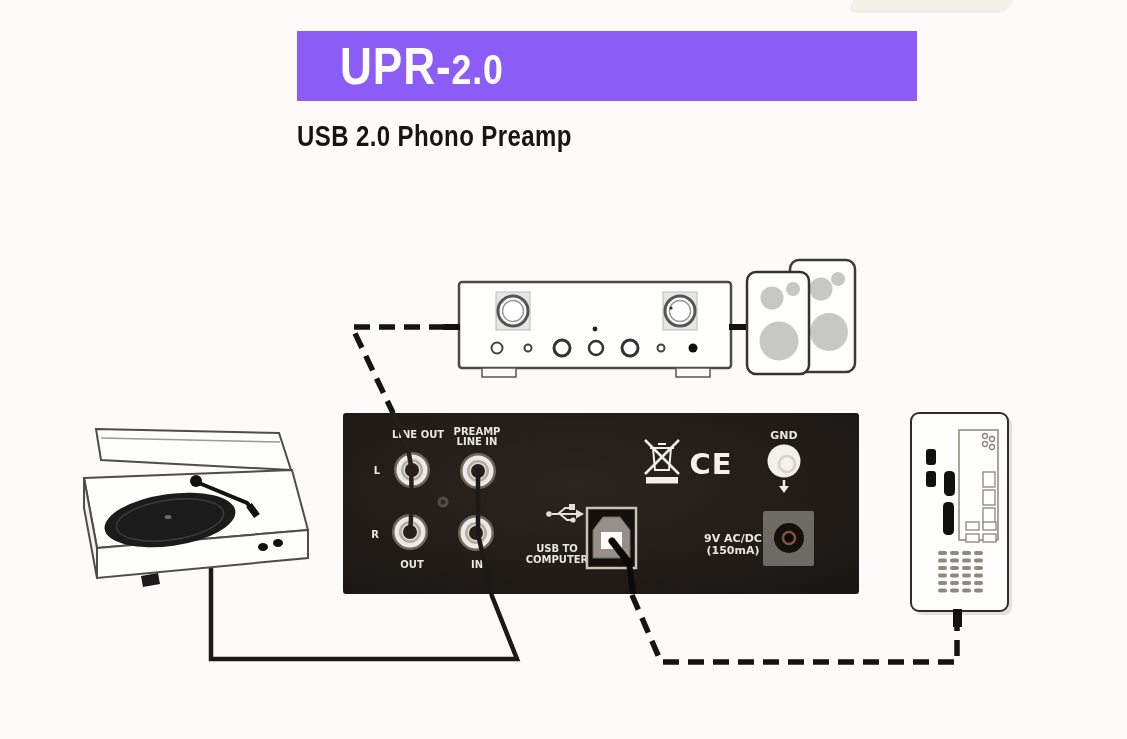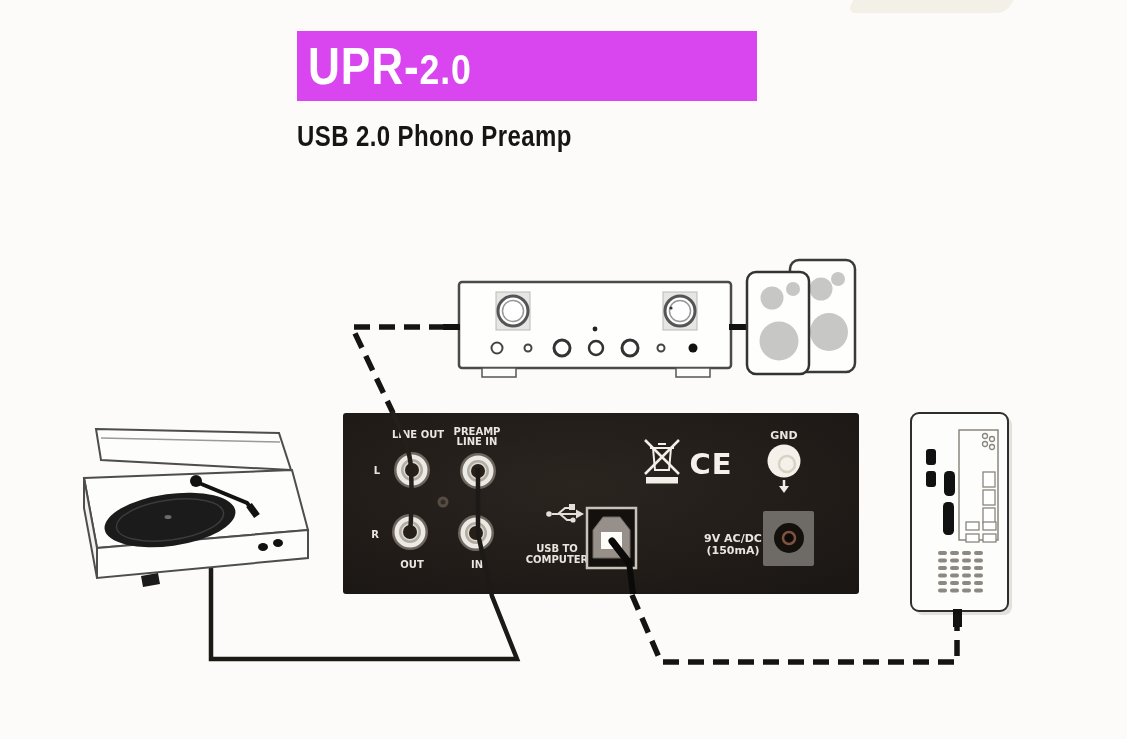--- a/index.html
+++ b/index.html
@@ -1,22 +1,22 @@
 <!DOCTYPE html>
 <html><head>
 <meta charset="utf-8">
 <style>
   html,body{margin:0;padding:0;background:#ffffff;}
   #stage{position:relative;width:1127px;height:739px;background:#fcfbf9;overflow:hidden;
          font-family:"Liberation Sans","DejaVu Sans",sans-serif;}
   .abs{position:absolute;}
   #scan-smudge{left:850px;top:0;width:160px;height:13px;background:#f2eee4;
                transform:skewX(-28deg);border-radius:0 0 9px 9px;opacity:.9;}
-  #title-bar{left:297px;top:31px;width:460px;height:70px;background:#d946ef;
-             display:flex;align-items:center;}
+  #title-bar{left:297px;top:31px;width:588px;height:70px;background:#8b5cf6;
+             display:flex;align-items:center;padding-left:32px;}
   #title-text{color:#ffffff;font-weight:bold;white-space:nowrap;padding-left:13px;
               transform:scaleX(.85);transform-origin:left center;line-height:1;}
   #title-text .main{font-size:52px;letter-spacing:1px;}
   #title-text .suffix{font-size:42px;letter-spacing:1px;}
   #subtitle{left:297px;top:119px;color:#151515;font-weight:bold;font-size:30px;
             white-space:nowrap;transform:scaleX(.8);transform-origin:left top;
             letter-spacing:0.5px;}
   svg{position:absolute;left:0;top:0;}
   svg text{font-family:"DejaVu Sans","Liberation Sans",sans-serif;}
 </style>

